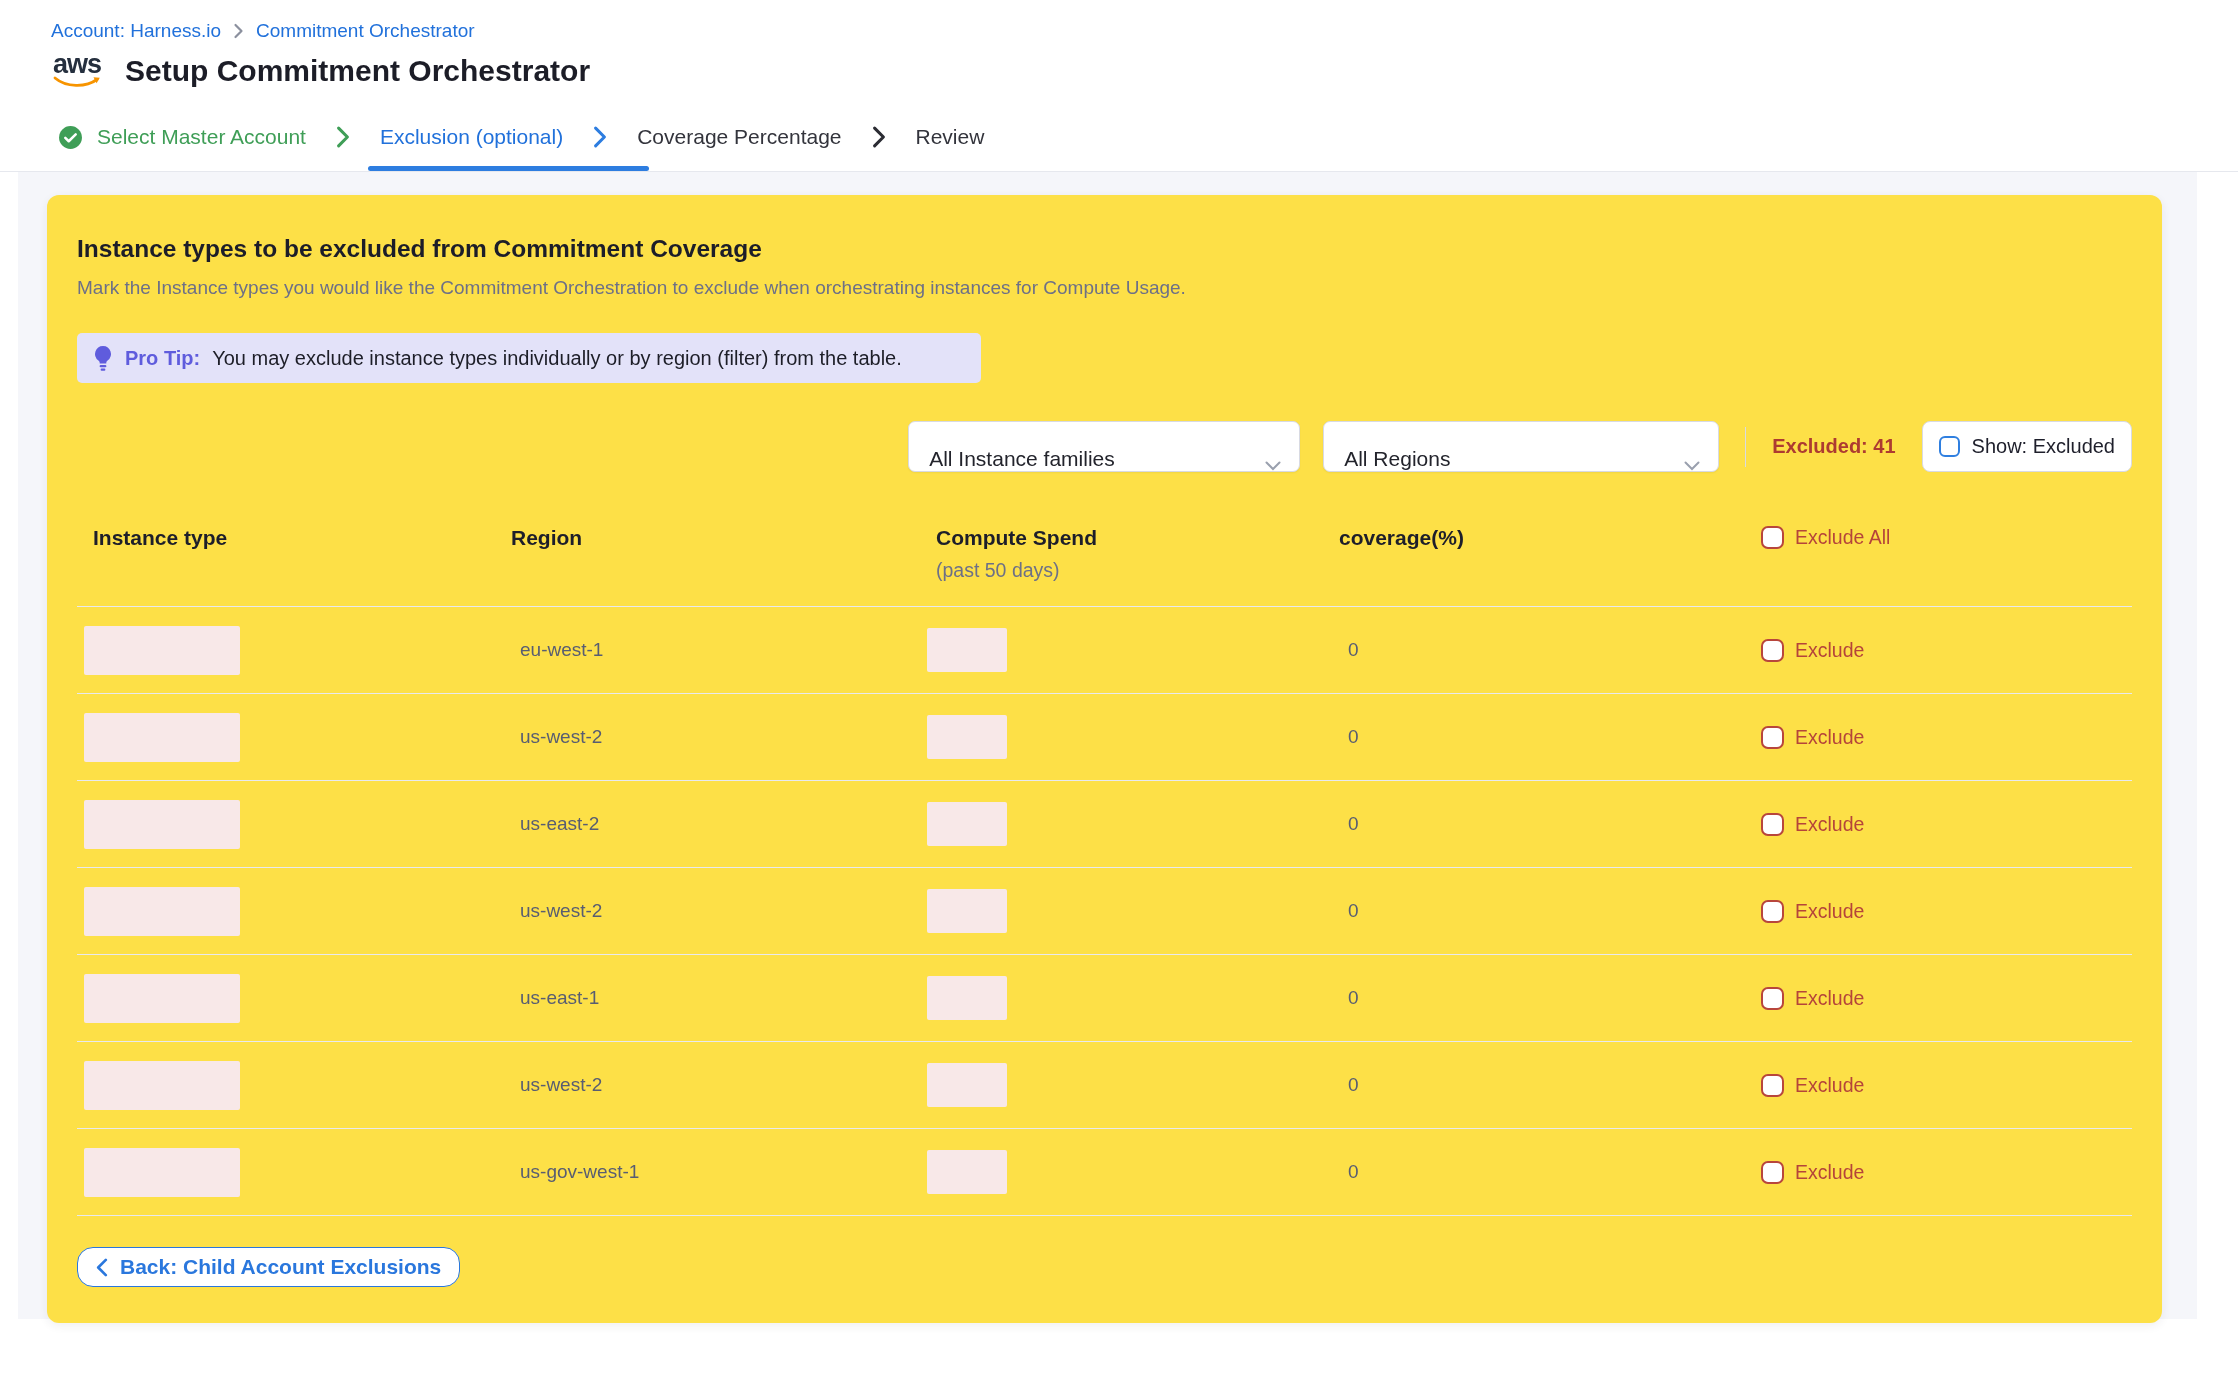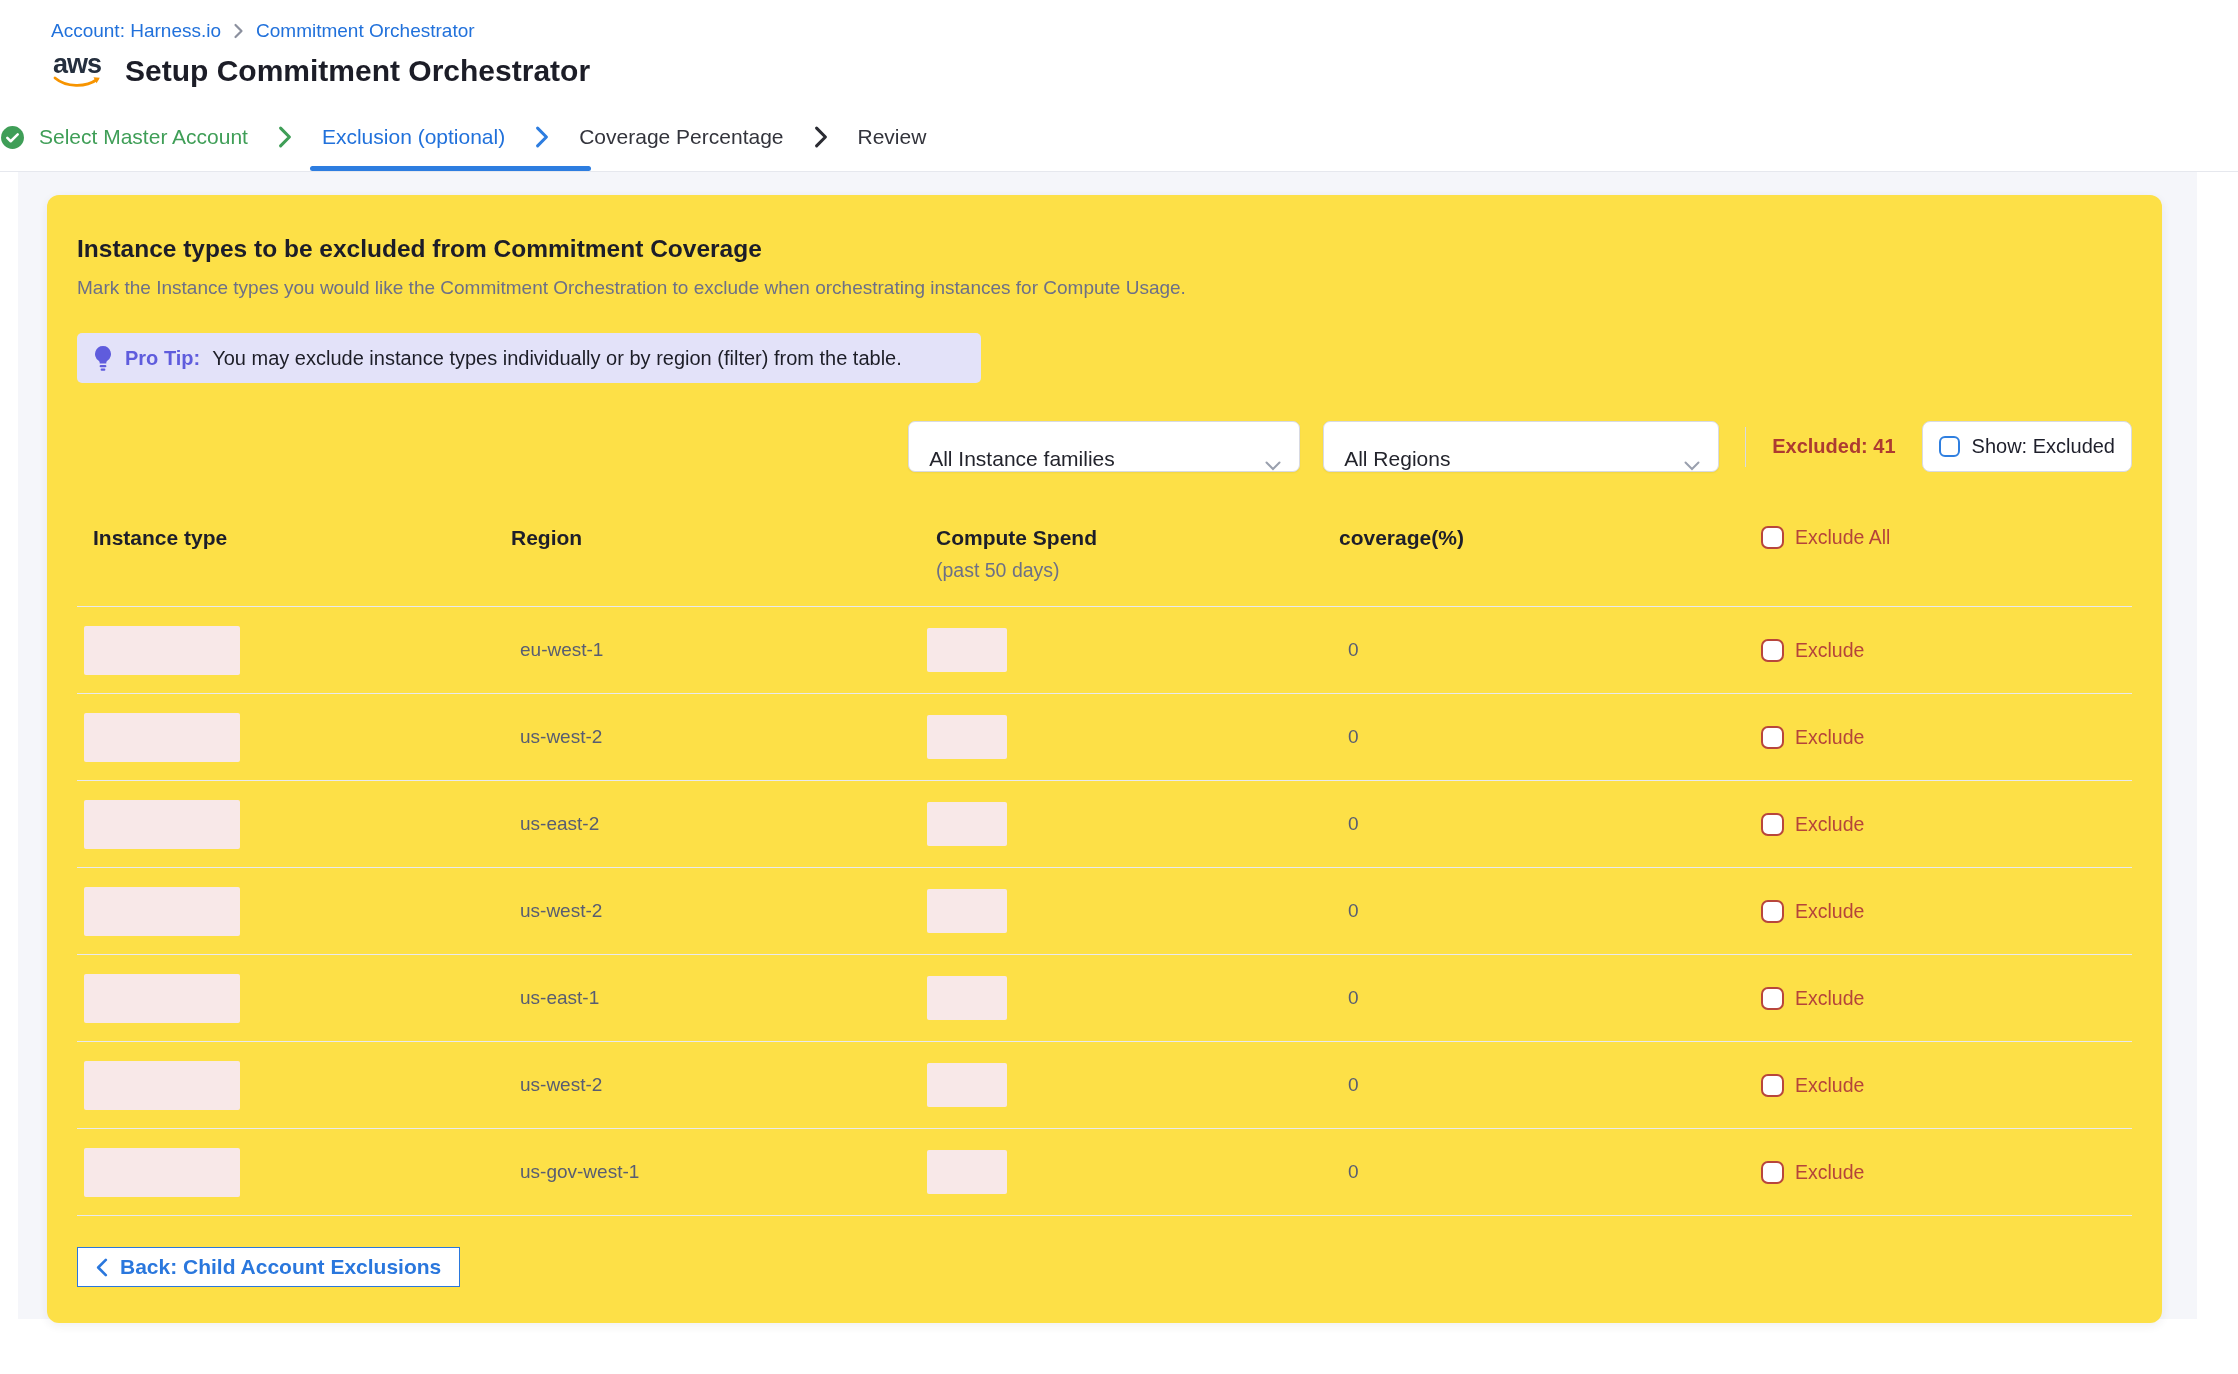--- a/index.html
+++ b/index.html
@@ -9,21 +9,21 @@
   .topbar { background:#ffffff; padding:20px 0 0 51px; }
   .breadcrumb { display:flex; align-items:center; gap:12px; font-size:19px; }
   .breadcrumb a { color:#2171db; text-decoration:none; cursor:pointer; }
   .crumb-sep { color:#8b909e; display:flex; align-items:center; }
   .title-row { display:flex; align-items:center; gap:22px; margin-top:10px; padding-bottom:14px; }
   .aws-logo { display:flex; flex-direction:column; align-items:center; width:52px; }
   .aws-logo .aws-text { font-size:27px; font-weight:bold; color:#252f3e; letter-spacing:-1px; line-height:24px; }
   .page-title { font-size:30px; font-weight:bold; color:#1c1d27; }
 
   
-  .steps-bar { background:#ffffff; height:69px; border-bottom:1px solid #e6e8ee; display:flex; align-items:center; gap:30px; }
+  .steps-bar { background:#ffffff; height:69px; border-bottom:1px solid #e6e8ee; display:flex; align-items:center; padding-left:58px; gap:30px; }
   .step { display:flex; align-items:center; gap:14px; height:100%; position:relative; font-size:21px; cursor:pointer; }
   .step-done { color:#3f9e57; }
   .step-active { color:#2171db; font-weight:500; }
   .step-upcoming { color:#33343c; }
   .step-active::after { content:""; position:absolute; left:-12px; right:-86px; bottom:0; height:5px; background:#2d7de0; border-radius:3px; }
   .step-chevron { display:flex; align-items:center; }
   .chev-green { color:#3f9e57; } .chev-blue { color:#2d7de0; } .chev-dark { color:#2b2c33; }
 
   
   .content { background:#f5f6fa; margin:0 41px 0 18px; height:1147px; padding:23px 35px 24px 29px; }
@@ -58,21 +58,21 @@
   .redact { background:#f8e8e8; border-radius:2px; }
   .redact-type { width:156px; height:49px; margin-left:7px; }
   .redact-spend { width:80px; height:44px; }
   .cell-region, .cell-coverage { font-size:19px; color:#585d72; padding-left:9px; }
   .exclude-control { display:flex; align-items:center; gap:11px; cursor:pointer; }
   .cb-red { width:23px; height:23px; border:2.2px solid #b8463c; border-radius:7px; background:#fff; flex:none; }
   .exclude-text { font-size:19.5px; color:#b5443a; }
   .exclude-all-text { font-size:19.5px; color:#b5443a; }
 
   
-  .back-btn { margin-top:31px; display:inline-flex; align-items:center; gap:12px; height:40px; padding:0 18px; border:1.8px solid #2a77dd; border-radius:0; background:#fff; color:#2a77dd; font-size:21px; font-weight:bold; cursor:pointer; font-family:"Liberation Sans", sans-serif; }
+  .back-btn { margin-top:31px; display:inline-flex; align-items:center; gap:12px; height:40px; padding:0 18px; border:1.8px solid #2a77dd; border-radius:16px; background:#fff; color:#2a77dd; font-size:21px; font-weight:bold; cursor:pointer; font-family:"Liberation Sans", sans-serif; }
 </style>
 </head>
 <body>
 
 <div class="topbar">
   <div class="breadcrumb">
     <a>Account: Harness.io</a>
     <span class="crumb-sep">
       <svg width="11" height="16" viewBox="0 0 10 16">
           <path d="M2 2l6 6-6 6" stroke="#8b909e" stroke-width="2.2" fill="none" stroke-linecap="round" stroke-linejoin="round"></path>

